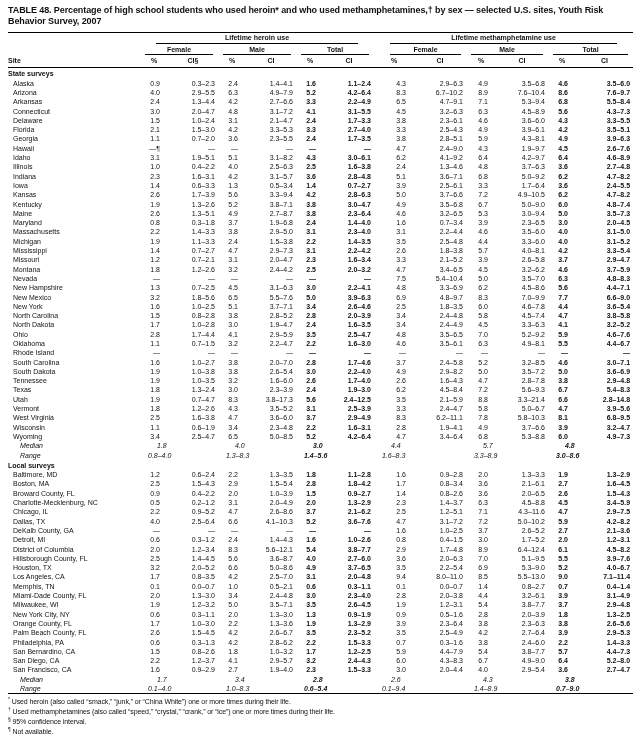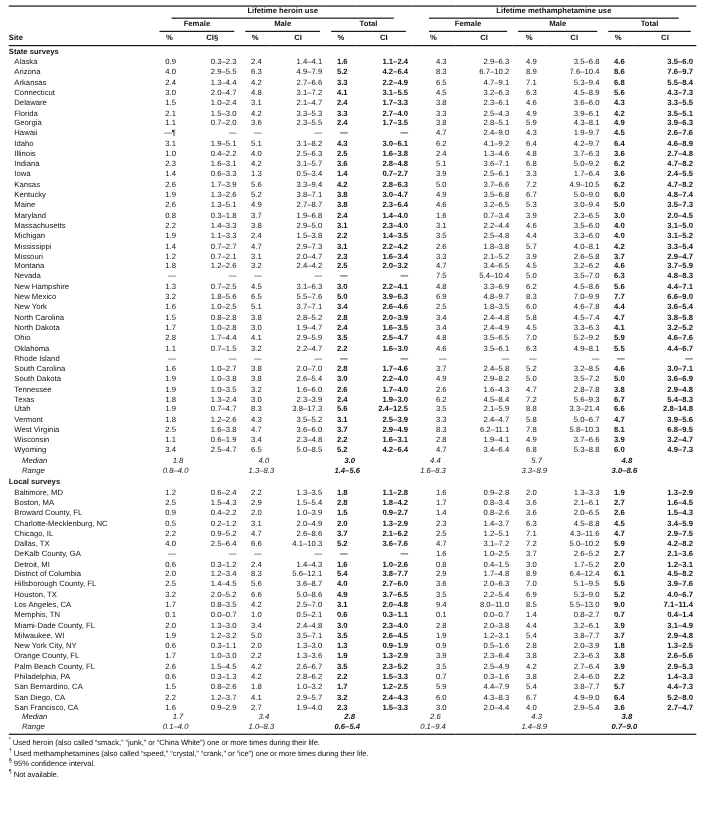--- a/index.html
+++ b/index.html
@@ -44,20 +44,21 @@
   td.span2.median { padding-left:17px; }
   td.span2.range  { padding-left:8px; }
   .footnotes { margin-top:3px; width:625px; }
   .fn { font-size:7px; line-height:9.5px; letter-spacing:-0.1px; }
   .fn sup { font-size:5px; line-height:1; }
 </style>
 </head>
 <body>
 
 <div class="page">
+  <div class="title">TABLE 48. Percentage of high school students who used heroin* and who used methamphetamines,† by sex — selected U.S. sites, Youth Risk Behavior Survey, 2007</div>
 
   <table>
     <colgroup>
       <col style="width:132px">
       <col style="width:28px">
         <col style="width:50px">
       <col style="width:28px">
         <col style="width:50px">
       <col style="width:28px">
         <col style="width:50px">

